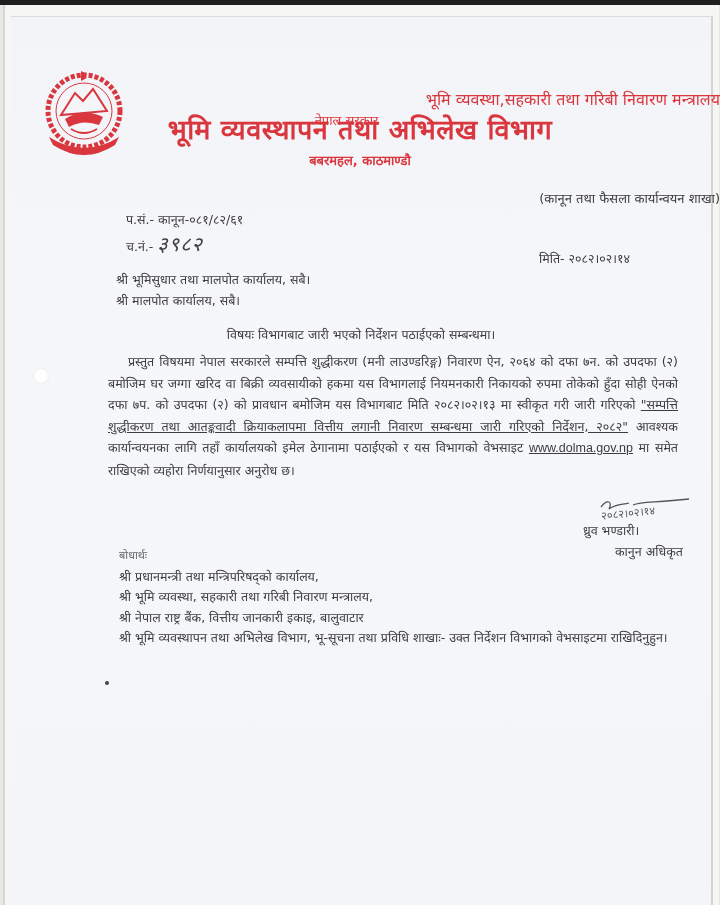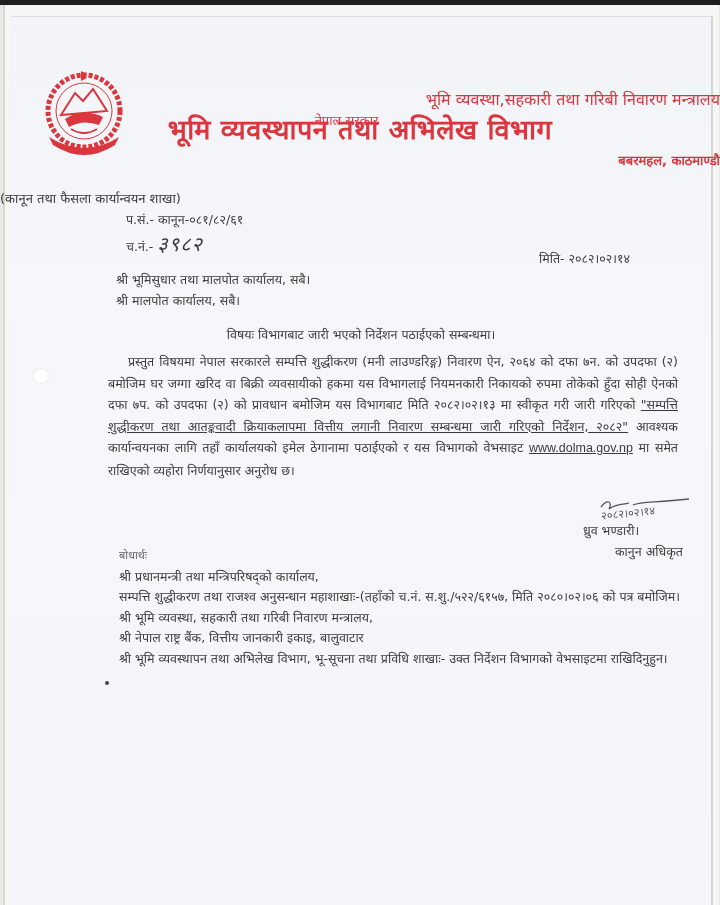--- a/index.html
+++ b/index.html
@@ -15,23 +15,23 @@
     background:linear-gradient(180deg,#f3f4f8 0%,#f6f7fa 40%,#f3f5f9 100%);
     border-top:1px solid #dcdcdc; border-right:2px solid #d4d4d2;
     color:#3c3c3c;
   }
   .abs { position:absolute; }
   .red { color:#d9363e; }
   .emblem { left:32px; top:50px; width:82px; height:100px; }
   .hdr1 { left:0; width:693px; top:50px; text-align:center; font-size:13px;margin-top:44px; }
   .hdr2 { left:0; width:720px; top:71px; text-align:right; font-size:16px; }
   .hdr3 { left:0; width:720px; top:93px; text-align:center; font-size:27px; font-weight:bold; letter-spacing:0.5px; }
-  .hdr4 { left:0; width:720px; top:134px; text-align:right; font-size:13px; font-weight:bold; }
+  .hdr4 { left:0; width:720px; top:134px; text-align:center; font-size:13px; font-weight:bold; }
   .stamp { left:350px; top:100px; width:82px; height:82px; border:2px solid rgba(70,110,200,0.55); border-radius:50%; color:rgba(70,110,200,0.6); font-size:8px; text-align:center; box-sizing:border-box; padding-top:26px; line-height:10px; }
-  .branch { left:0; width:720px; top:172px; text-align:left; font-size:13px; }
+  .branch { left:0; width:720px; top:172px; text-align:right; font-size:13px; }
   .txt { font-size:12.5px; }
   .hand { font-family:"DejaVu Serif",serif; font-size:20px; color:#404040; font-style:italic; letter-spacing:1px; }
   .para { left:125px; top:350px; width:555px; font-size:12.5px; line-height:21.5px; text-align:justify; }
   .para .indent { display:inline-block; width:20px; }
   .u { text-decoration:underline; }
   .holes { width:14px; height:14px; border-radius:50%; background:#ffffff; box-shadow:0 0 2px #ddd; }
   .cc { left:125px; top:546px; width:560px; font-size:12.5px; line-height:20.5px; }
   .sig { left:582px; top:478px; width:100px; height:26px; }
 </style>
 </head>
@@ -91,20 +91,19 @@
       <path d="M8 12 C14 4 20 6 16 14 C24 8 30 10 36 8 M40 10 C48 6 60 8 96 4" fill="none" stroke="#555" stroke-width="1.3"></path>
     </svg>
   </div>
   <div class="abs txt" style="left:590px; top:488px; font-size:11px; transform:rotate(-6deg); color:#555;">२०८२।०२।१४</div>
   <div class="abs txt" style="left:572px; top:505px;">ध्रुव भण्डारी।</div>
   <div class="abs txt" style="left:586px; top:526px;margin-left:18px;">कानुन अधिकृत</div>
 
   <div class="abs cc" style="left:108px; top:529px; width:570px;">
     <div style="font-size:11px; color:#666;">बोधार्थः</div>
     <div>श्री प्रधानमन्त्री तथा मन्त्रिपरिषद्को कार्यालय,</div>
-    <div>सम्पत्ति शुद्धीकरण तथा राजश्व अनुसन्धान महाशाखाः-(तहाँको च.नं. स.शु./५२२/६१५७, मिति २०८०।०२।०६ को पत्र बमोजिम।</div>
     <div>श्री भूमि व्यवस्था, सहकारी तथा गरिबी निवारण मन्त्रालय,</div>
     <div>श्री नेपाल राष्ट्र बैंक, वित्तीय जानकारी इकाइ, बालुवाटार</div>
     <div>श्री भूमि व्यवस्थापन तथा अभिलेख विभाग, भू-सूचना तथा प्रविधि शाखाः- उक्त निर्देशन विभागको वेभसाइटमा राखिदिनुहुन।</div>
   </div>
   <div class="abs" style="left:94px; top:664px; width:4px; height:4px; border-radius:50%; background:#444;"></div>
 
 </div>
 
 </body></html>

